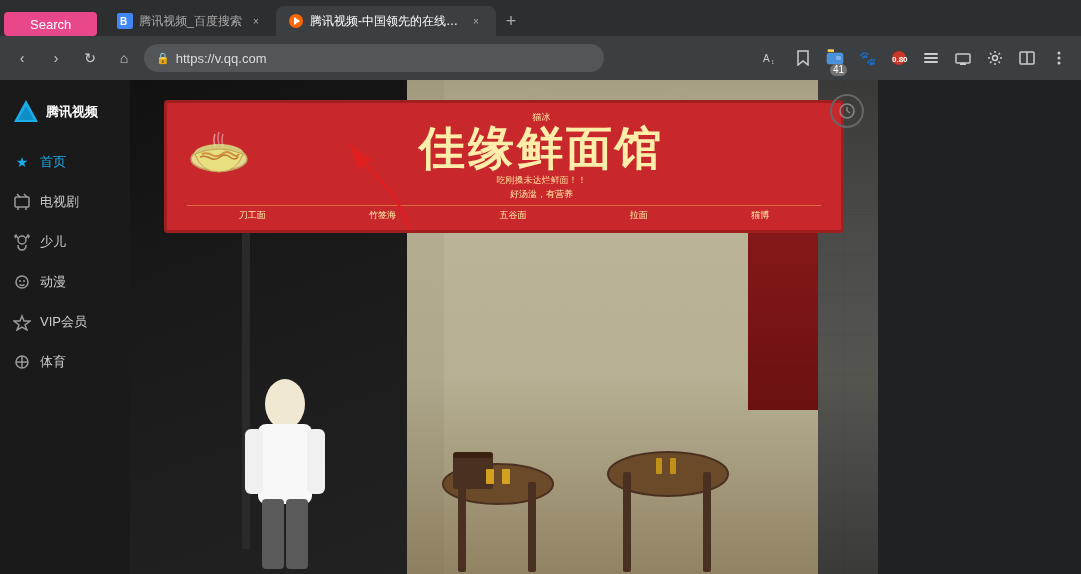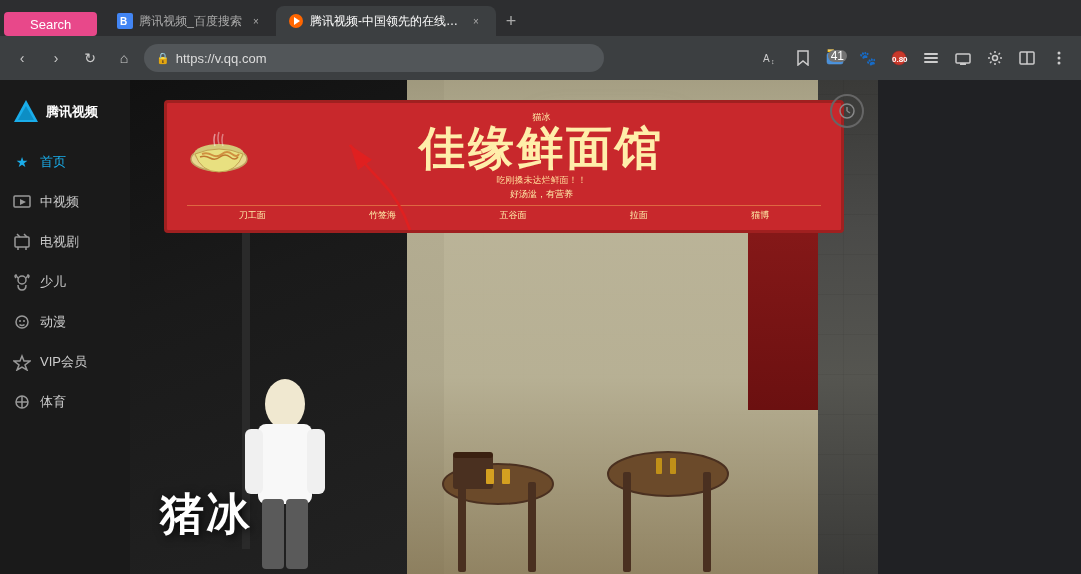--- a/index.html
+++ b/index.html
@@ -144,25 +144,25 @@
       align-items: center;
       justify-content: center;
       border-radius: 50%;
       color: #ccc;
       cursor: pointer;
       font-size: 14px;
       position: relative;
     }
     .badge {
       position: absolute;
-      top: 6px;
+      top: 20px;
       right: 2px;
       background: #737373;
       color: #fff;
-      font-size: 12px;
+      font-size: 10px;
       border-radius: 8px;
       padding: 0 3px;
       min-width: 12px;
       text-align: center;
       line-height: 12px;
     }
 
     
     .page-content {
       display: flex;
@@ -395,29 +395,20 @@
           <polygon points="14,2 26,24 2,24" fill="#1aadea"></polygon>
           <polygon points="14,8 22,22 6,22" fill="#0d8ec4"></polygon>
         </svg>
       </div>
       <span class="logo-text">腾讯视频</span>
     </div>
 
     <div class="sidebar-item active">
       <div class="sidebar-icon">★</div>
       <span>首页</span>
-    </div>
-    <div class="sidebar-item">
-      <div class="sidebar-icon">
-        <svg width="18" height="18" viewBox="0 0 18 18" fill="none" stroke="#999" stroke-width="1.5">
-          <rect x="1" y="3" width="16" height="11" rx="1"></rect>
-          <polygon points="7,6 13,9 7,12" fill="#999" stroke="none"></polygon>
-        </svg>
-      </div>
-      <span>中视频</span>
     </div>
     <div class="sidebar-item">
       <div class="sidebar-icon">
         <svg width="18" height="18" viewBox="0 0 18 18" fill="none" stroke="#999" stroke-width="1.5">
           <rect x="2" y="4" width="14" height="10" rx="1"></rect>
           <line x1="5" y1="14" x2="5" y2="17"></line>
           <line x1="13" y1="14" x2="13" y2="17"></line>
           <line x1="4" y1="1" x2="7" y2="4"></line>
           <line x1="11" y1="1" x2="14" y2="4"></line>
         </svg>
@@ -547,23 +538,20 @@
             <rect x="225" y="58" width="8" height="100" rx="2" fill="#4a3020"></rect>
             <rect x="305" y="58" width="8" height="100" rx="2" fill="#4a3020"></rect>
 
             <rect x="88" y="55" width="8" height="15" rx="1" fill="#d4a020"></rect>
             <rect x="104" y="55" width="8" height="15" rx="1" fill="#d4a020"></rect>
             <rect x="258" y="44" width="6" height="16" rx="1" fill="#c09018"></rect>
             <rect x="272" y="44" width="6" height="16" rx="1" fill="#c09018"></rect>
           </svg>
         </div>
 
-        <div class="title-overlay">
-          <div style="font-size:44px;color:#fff;font-weight:bold;font-family:serif;text-shadow:2px 2px 10px rgba(0,0,0,0.9);letter-spacing:2px;">猪冰</div>
-        </div>
 
         <div style="position:absolute;top:14px;right:14px;width:34px;height:34px;border:2px solid #666;border-radius:50%;display:flex;align-items:center;justify-content:center;color:#888;font-size:18px;z-index:10;">
           <svg width="18" height="18" viewBox="0 0 18 18" fill="none" stroke="#888" stroke-width="1.5">
             <circle cx="9" cy="9" r="7"></circle>
             <line x1="9" y1="5" x2="9" y2="9"></line>
             <line x1="9" y1="9" x2="12" y2="11"></line>
           </svg>
         </div>
 
         <div class="red-arrow">

